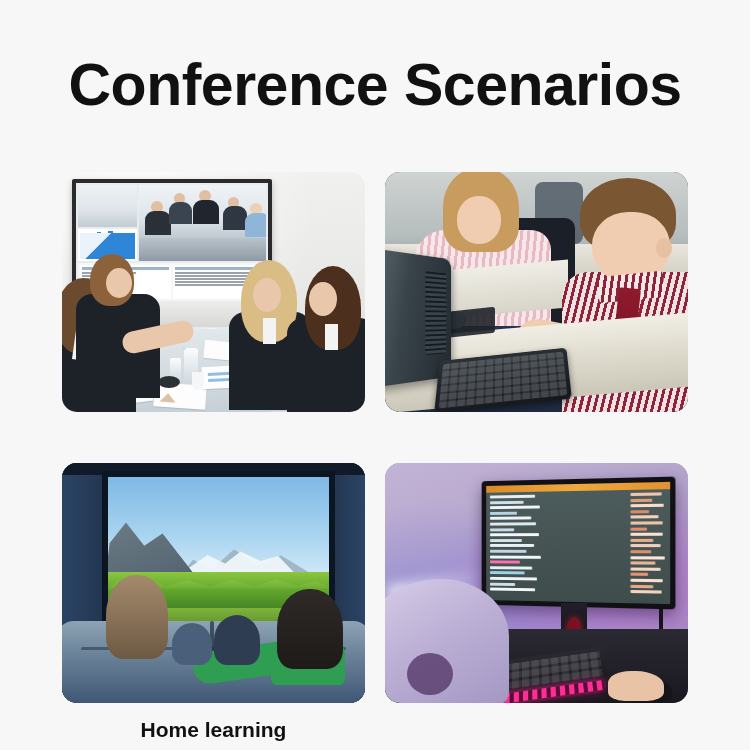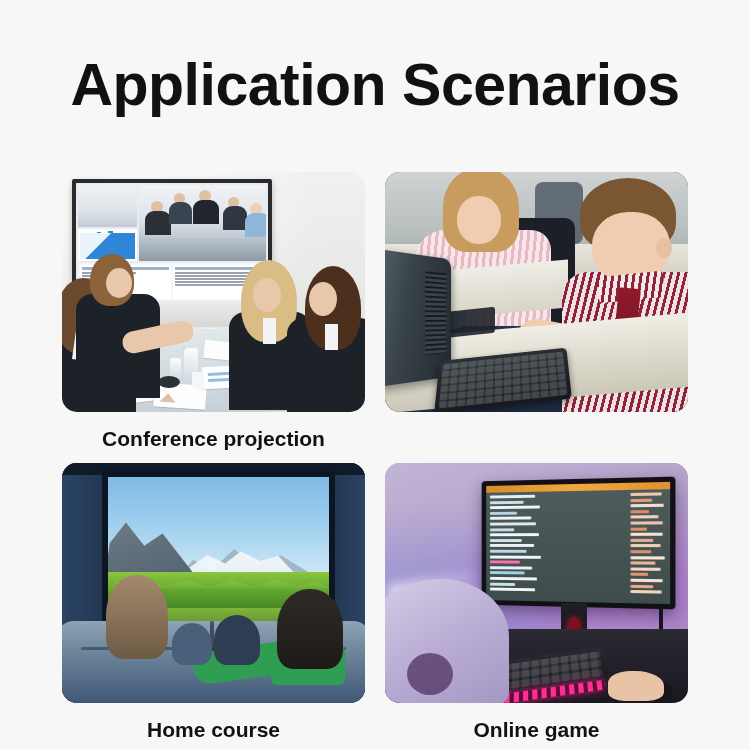--- a/index.html
+++ b/index.html
@@ -295,21 +295,21 @@
     border-radius:56% 46% 12% 12%; }
   .c4-shoulder { position:absolute; left:22px; bottom:8px; width:46px; height:42px; background:#5a3f6e; border-radius:50%; opacity:.85;}
   .c4-hand { position:absolute; right:24px; bottom:2px; width:56px; height:30px; background:#e9c3a6; border-radius:40% 50% 30% 30%; }
   .c4-mouse { position:absolute; right:16px; bottom:0px; width:44px; height:24px; background:#17151c; border-radius:50% 50% 30% 30%; }
 </style>
 </head>
 <body>
 
 <div class="page">
 
-  <h1 class="page-title">Application Scenarios</h1>
+  <h1 class="page-title">Conference Scenarios</h1>
 
   <div class="grid">
 
     <div class="cell cell-tl">
       <div class="card c1">
         <div class="scene c1-scene">
           <div class="c1-wallshade"></div>
 
           <div class="c1-screen-frame">
             <div class="c1-screen">
@@ -441,21 +441,20 @@
             </div>
             <div class="person" style="right:-6px;top:94px;width:80px;height:146px;">
               <span class="suit" style="left:-4px;top:52px;width:88px;height:94px;"></span>
               <span class="hair" style="left:14px;top:0;width:56px;height:84px;background:#4c2f1d;"></span>
               <span class="face" style="left:18px;top:16px;width:28px;height:34px;"></span>
               <span class="shirt" style="left:34px;top:58px;width:13px;height:26px;"></span>
             </div>
           </div>
         </div>
       </div>
-      <div class="caption">Conference projection</div>
     </div>
 
     <div class="cell cell-tr">
       <div class="card c2">
         <div class="scene">
           <div class="c2-floor"></div>
           <div class="c2-bgtop"></div>
           <div class="c2-bgdesk"></div>
           <div class="c2-chair2"></div>
           <div class="c2-chair"></div>
@@ -515,21 +514,21 @@
 
           <div class="c3-sofa"></div>
           <div class="green-arm"></div>
           <div class="green-arm2"></div>
           <div class="viewer v1"></div>
           <div class="viewer v2"></div>
           <div class="viewer v3"></div>
           <div class="viewer v4"></div>
         </div>
       </div>
-      <div class="caption">Home course</div>
+      <div class="caption">Home learning</div>
     </div>
 
     <div class="cell cell-br">
       <div class="card c4">
         <div class="scene">
           <div class="c4-wall"></div>
           <div class="c4-beam"></div>
 
           <div class="c4-cable"></div>
           <div class="c4-monitor">
@@ -585,17 +584,16 @@
           <div class="c4-kbd">
             <span class="keys2"></span>
             <span class="rgb"></span>
           </div>
           <div class="c4-mouse"></div>
           <div class="c4-hand"></div>
           <div class="c4-hoodie"></div>
           <div class="c4-shoulder"></div>
         </div>
       </div>
-      <div class="caption">Online game</div>
     </div>
 
   </div>
 </div>
 
 </body></html>

